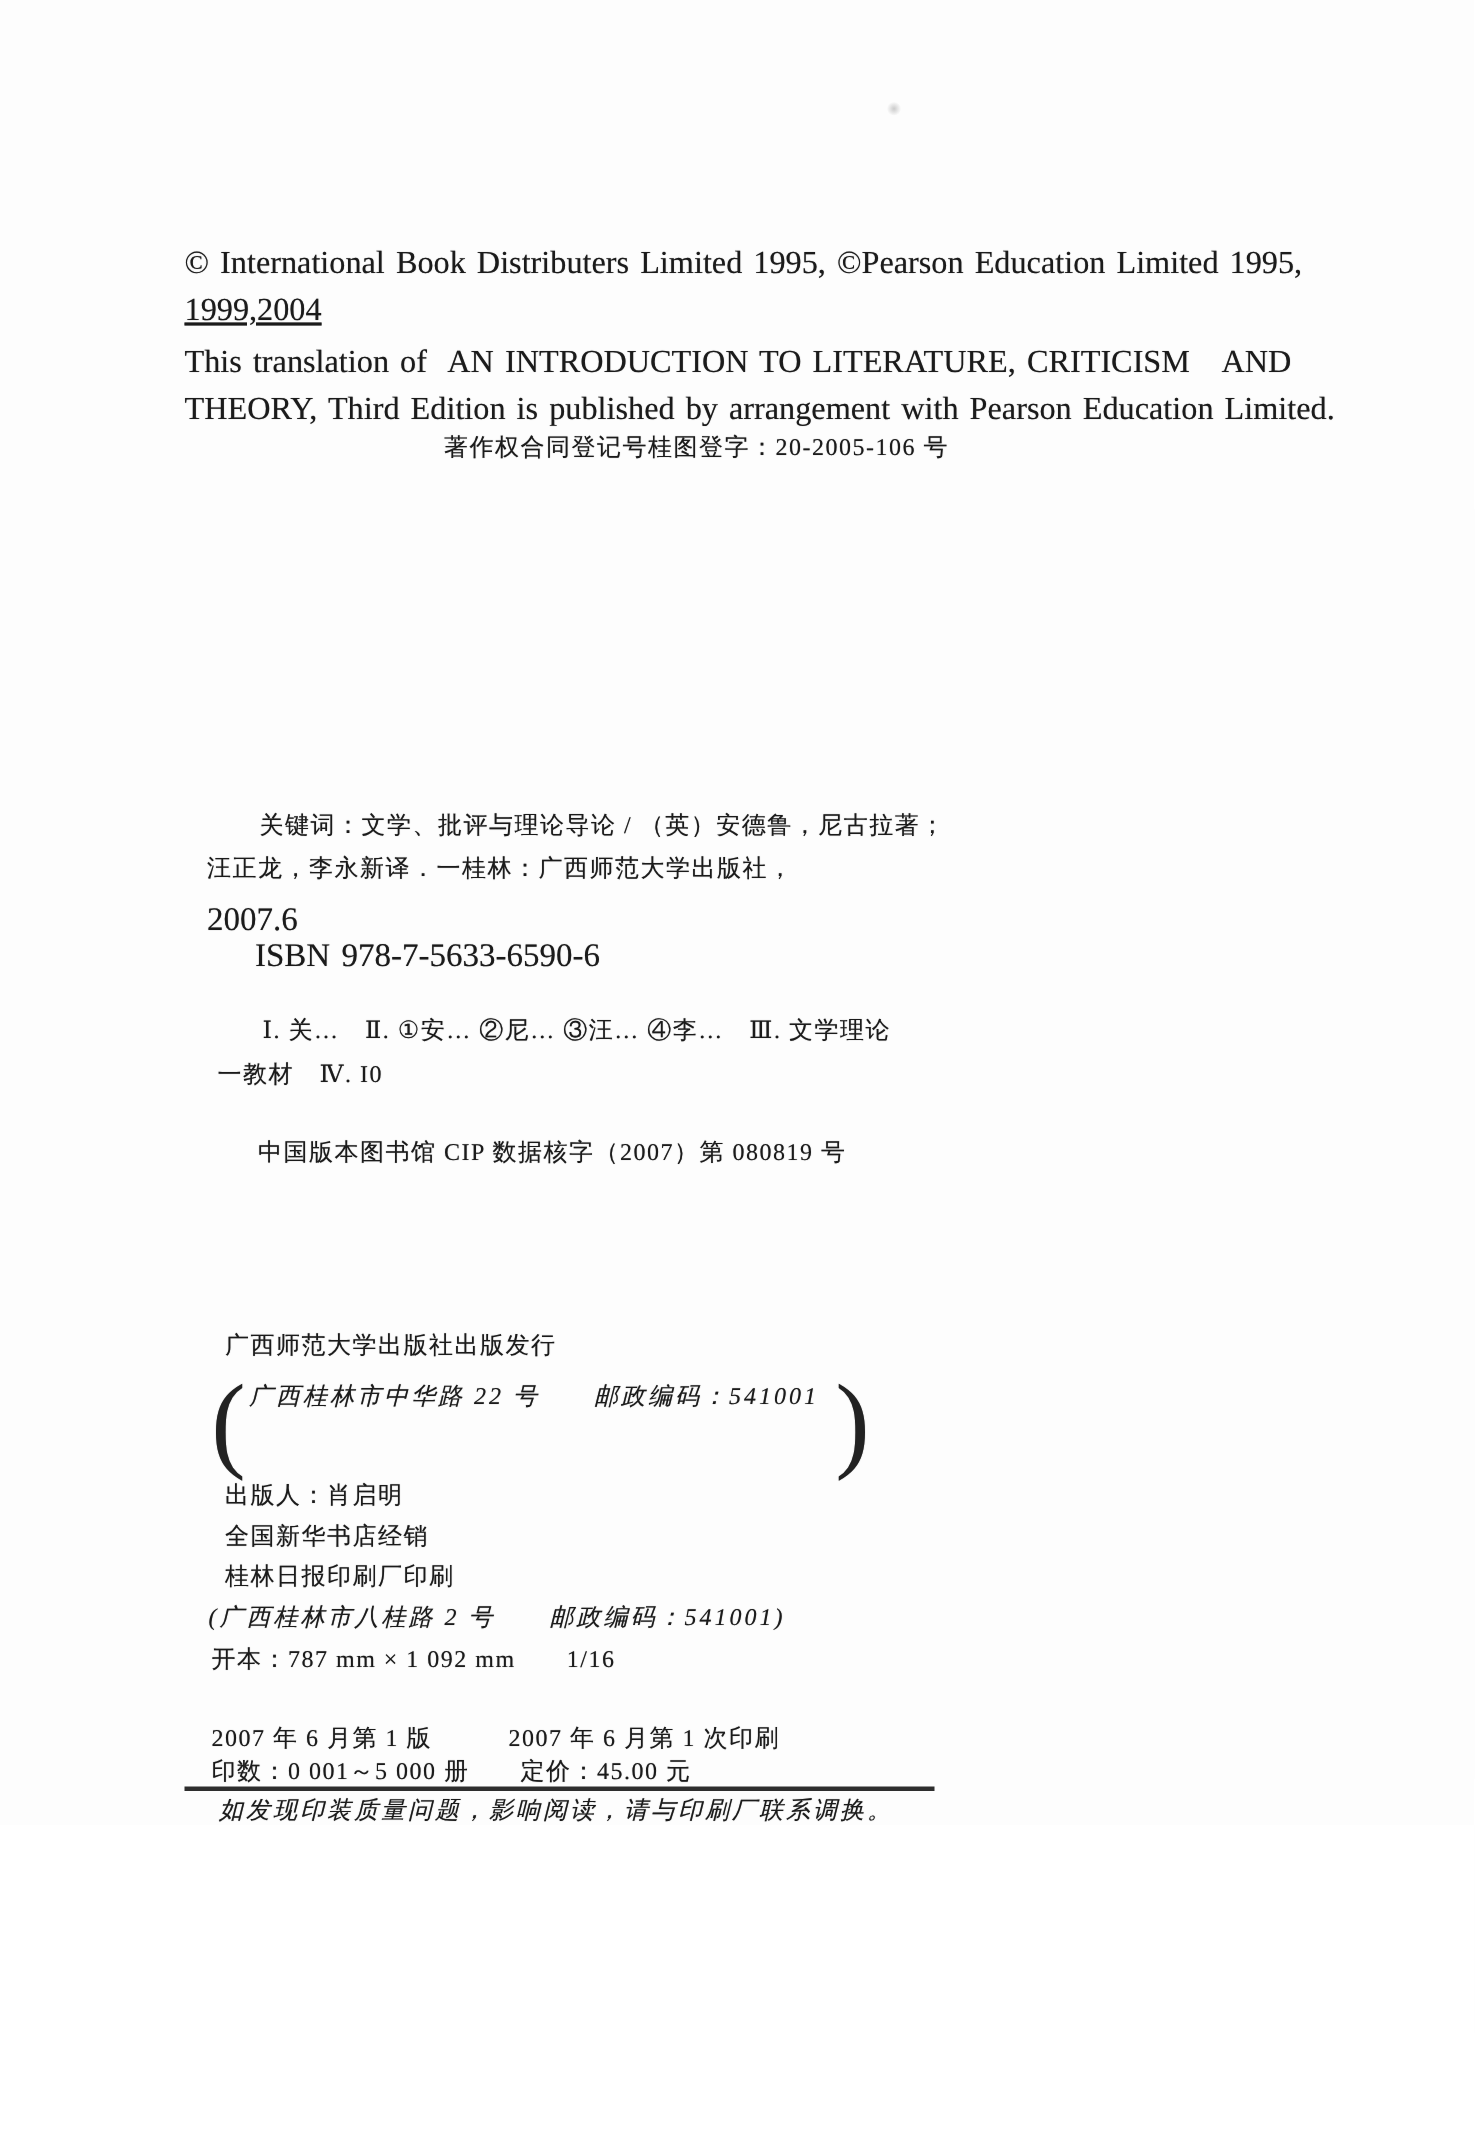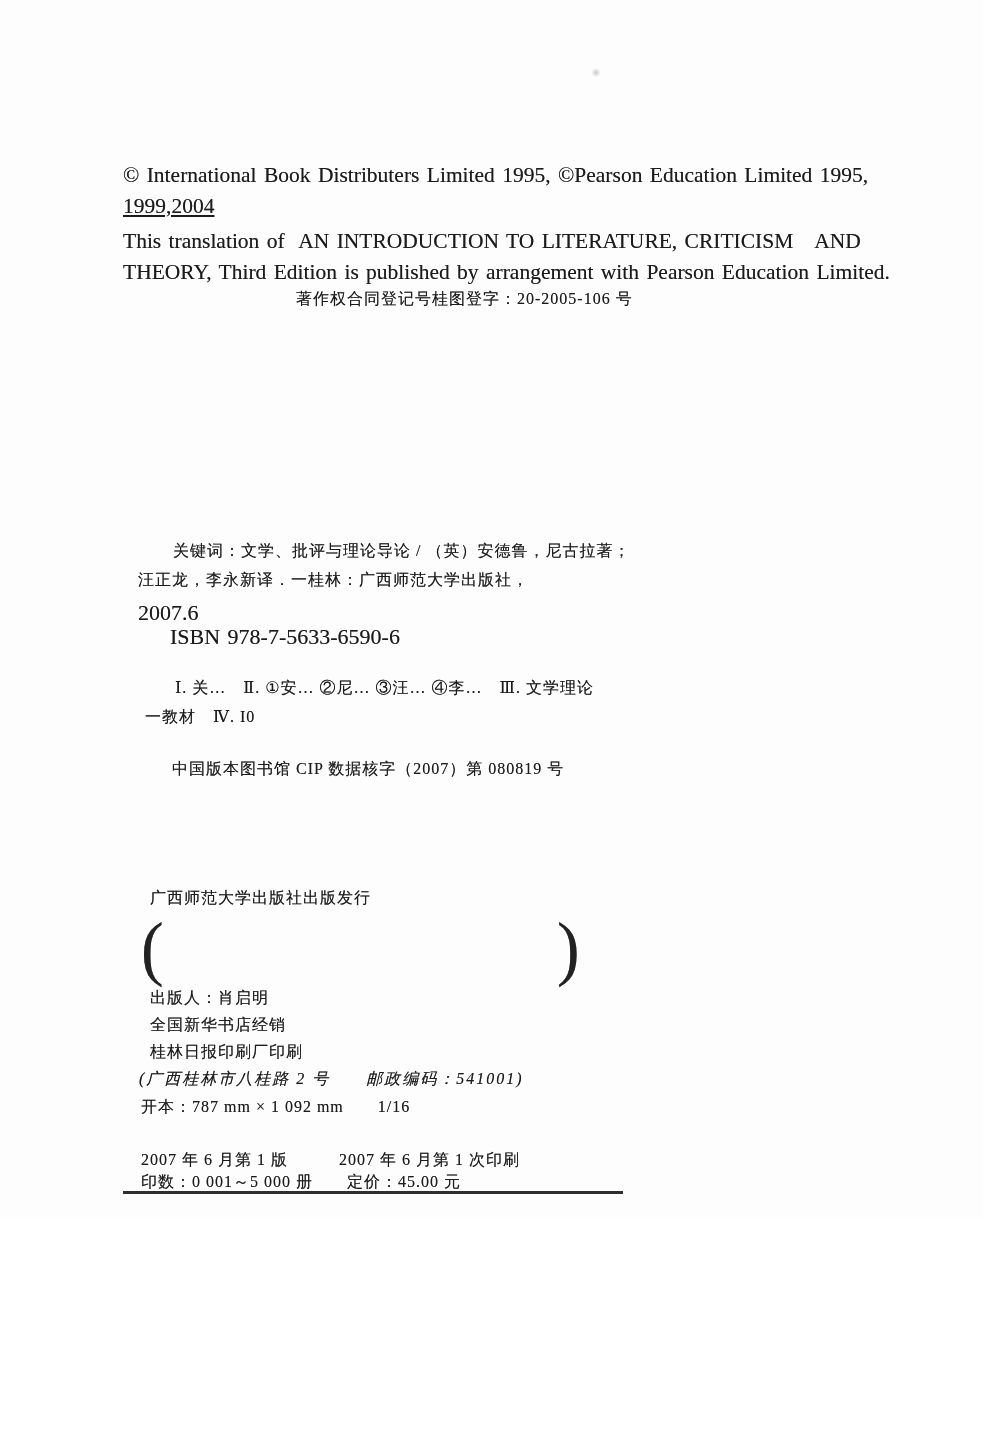--- a/index.html
+++ b/index.html
@@ -88,25 +88,27 @@
 
   <div class="line zh" style="top:678px; left:175px;">Ⅰ. 关…　Ⅱ. ①安… ②尼… ③汪… ④李…　Ⅲ. 文学理论</div>
   <div class="line zh" style="top:707px; left:145px;">一教材　Ⅳ. I0</div>
 
   <div class="line zh" style="top:759px; left:172px;">中国版本图书馆 CIP 数据核字（2007）第 080819 号</div>
 
   <div class="line zh" style="top:888px; left:150px;">广西师范大学出版社出版发行</div>
 
   <span class="bigparen" style="top:914px; left:141px;">(</span>
   <span class="bigparen" style="top:914px; left:557px;">)</span>
+  <div class="line zh kai" style="top:922px; left:166px;">广西桂林市中华路 22 号　　邮政编码：541001</div>
 
   <div class="line zh" style="top:988px; left:150px;">出版人：肖启明</div>
   <div class="line zh" style="top:1015px; left:150px;">全国新华书店经销</div>
   <div class="line zh" style="top:1042px; left:150px;">桂林日报印刷厂印刷</div>
   <div class="line zh kai" style="top:1069px; left:139px;">(广西桂林市八桂路 2 号　　邮政编码：541001)</div>
   <div class="line zh" style="top:1097px; left:141px;">开本：787 mm × 1 092 mm　　1/16</div>
   <div class="line zh" style="top:1150px; left:141px;">2007 年 6 月第 1 版　　　2007 年 6 月第 1 次印刷</div>
   <div class="line zh" style="top:1172px; left:141px;">印数：0 001～5 000 册　　定价：45.00 元</div>
 
   <div class="rule"></div>
 
+  <div class="line zh kai" style="top:1198px; left:146px;">如发现印装质量问题，影响阅读，请与印刷厂联系调换。</div>
 
 </div>
 
 </body></html>

